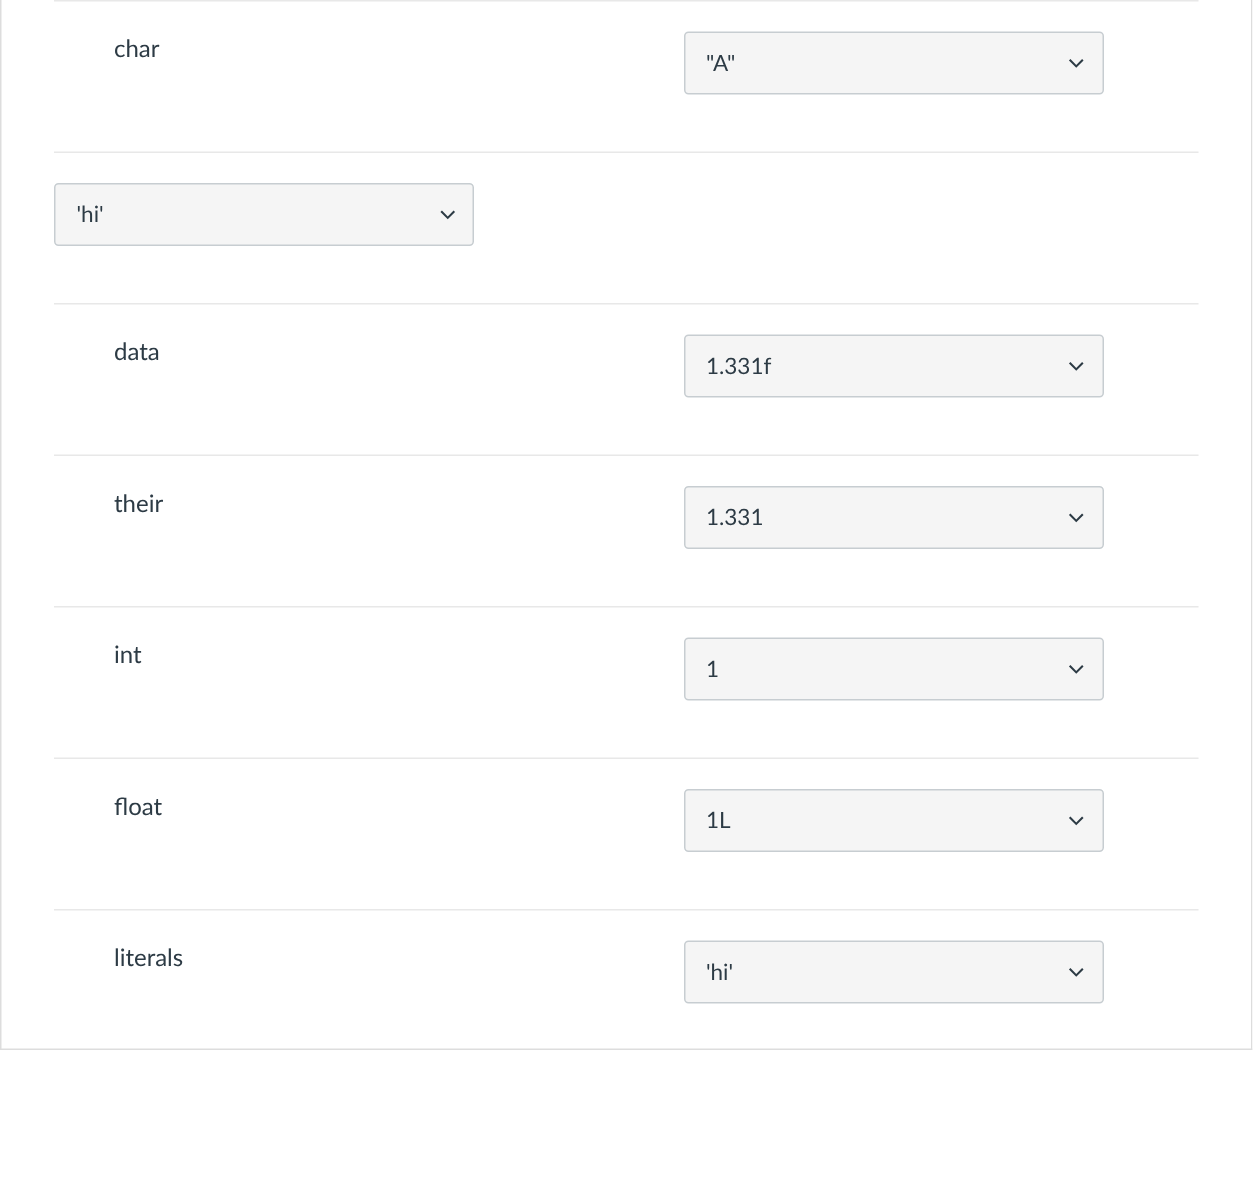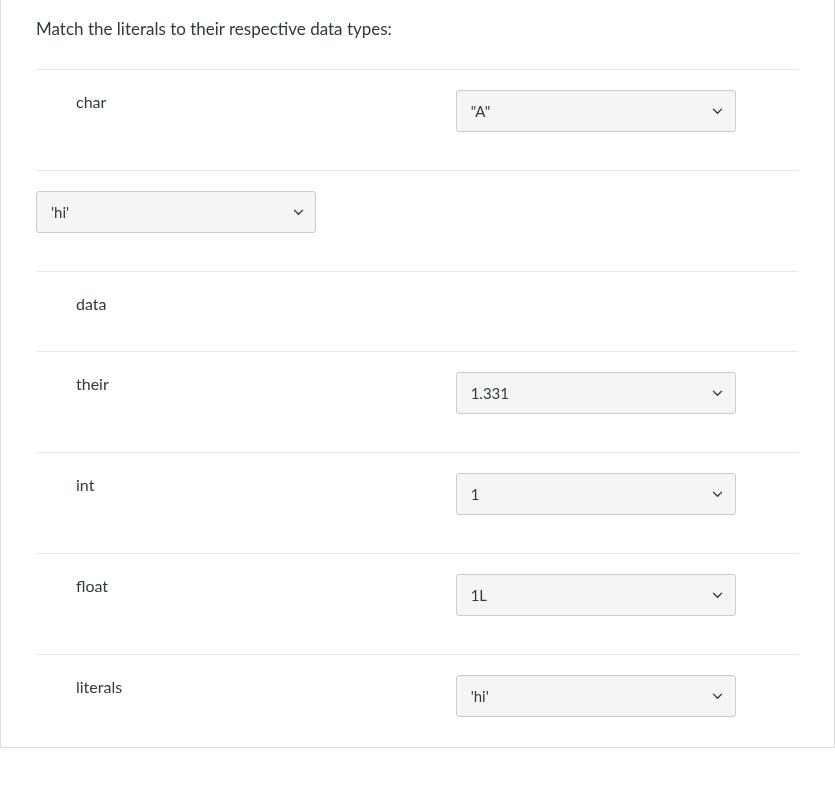--- a/index.html
+++ b/index.html
@@ -87,21 +87,20 @@
       height: 7px;
       stroke: #2d3b45;
       stroke-width: 1.6;
       fill: none;
     }
   </style>
 </head>
 <body>
 
 <div class="container">
-  <div class="prompt">Match the literals to their respective data types:</div>
   <div class="rows">
 
     <div class="row">
       <div class="label-col">char</div>
       <div class="select-col">
         <div class="select-wrap">
           <div class="select">"A"</div>
           <span class="chevron">
             <svg viewBox="0 0 12 8">
                 <polyline points="1,1 6,6 11,1"></polyline>
@@ -119,20 +118,30 @@
             <svg viewBox="0 0 12 8">
                 <polyline points="1,1 6,6 11,1"></polyline>
               </svg>
           </span>
         </div>
       </div>
     </div>
 
     <div class="row">
       <div class="label-col">data</div>
+      <div class="select-col">
+        <div class="select-wrap">
+          <div class="select">1.331f</div>
+          <span class="chevron">
+            <svg viewBox="0 0 12 8">
+                <polyline points="1,1 6,6 11,1"></polyline>
+              </svg>
+          </span>
+        </div>
+      </div>
     </div>
 
     <div class="row">
       <div class="label-col">their</div>
       <div class="select-col">
         <div class="select-wrap">
           <div class="select">1.331</div>
           <span class="chevron">
             <svg viewBox="0 0 12 8">
                 <polyline points="1,1 6,6 11,1"></polyline>

